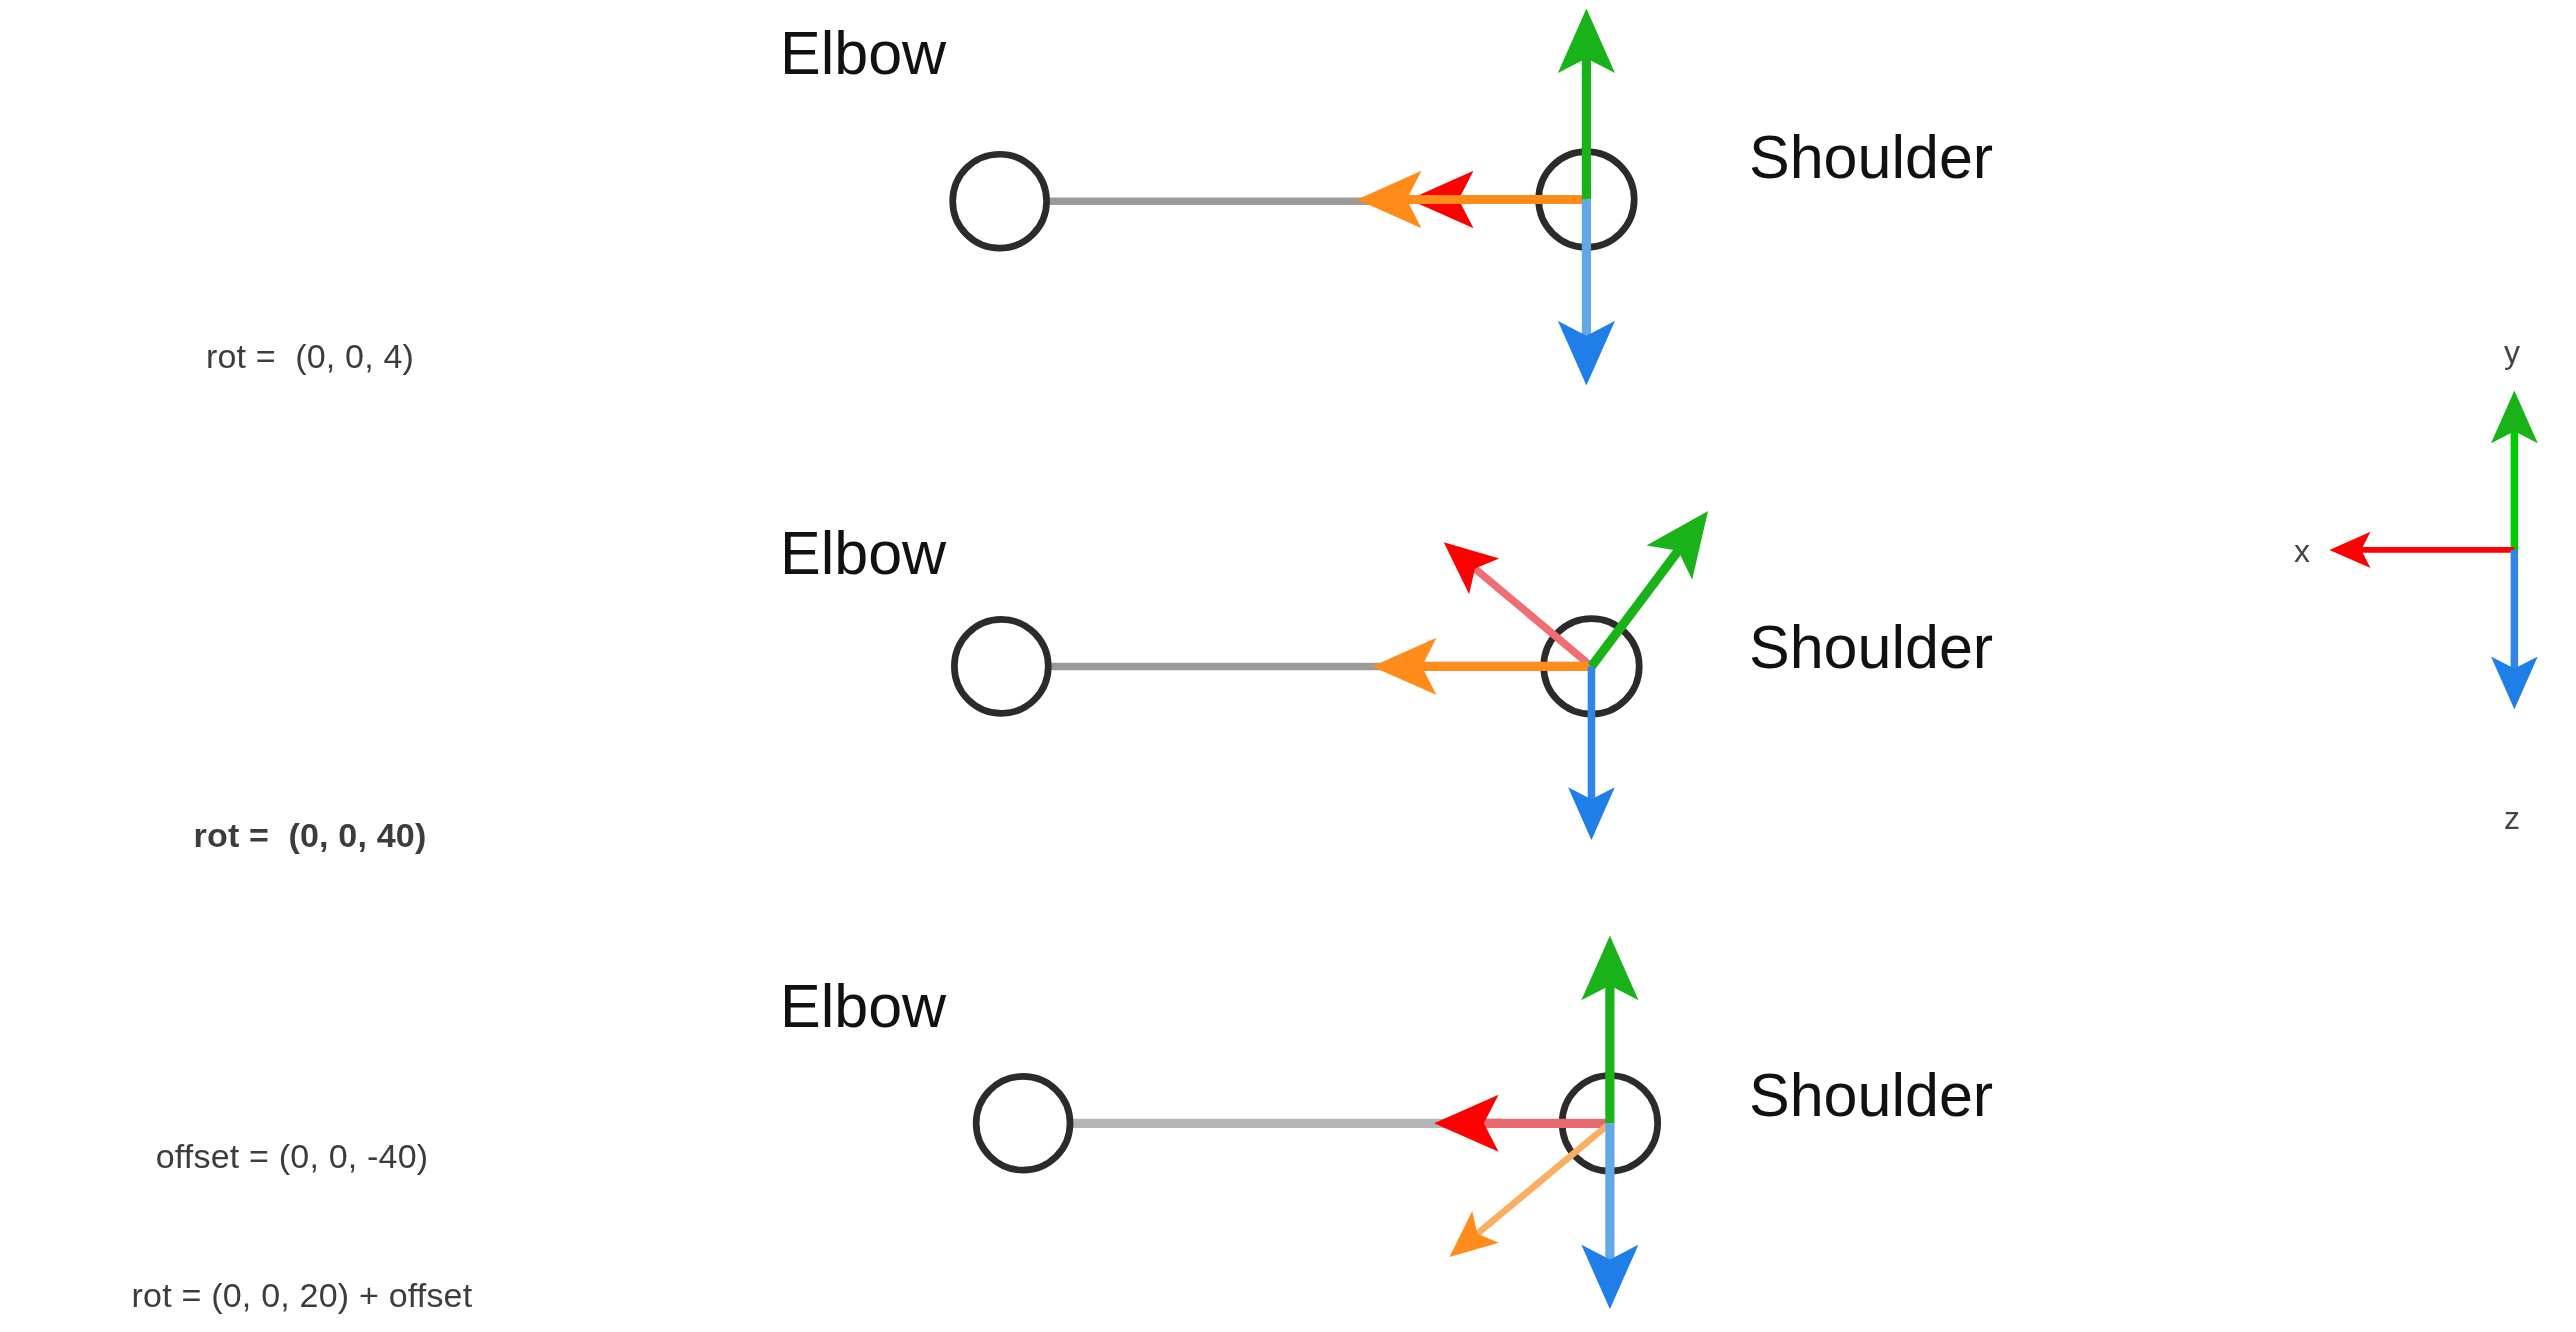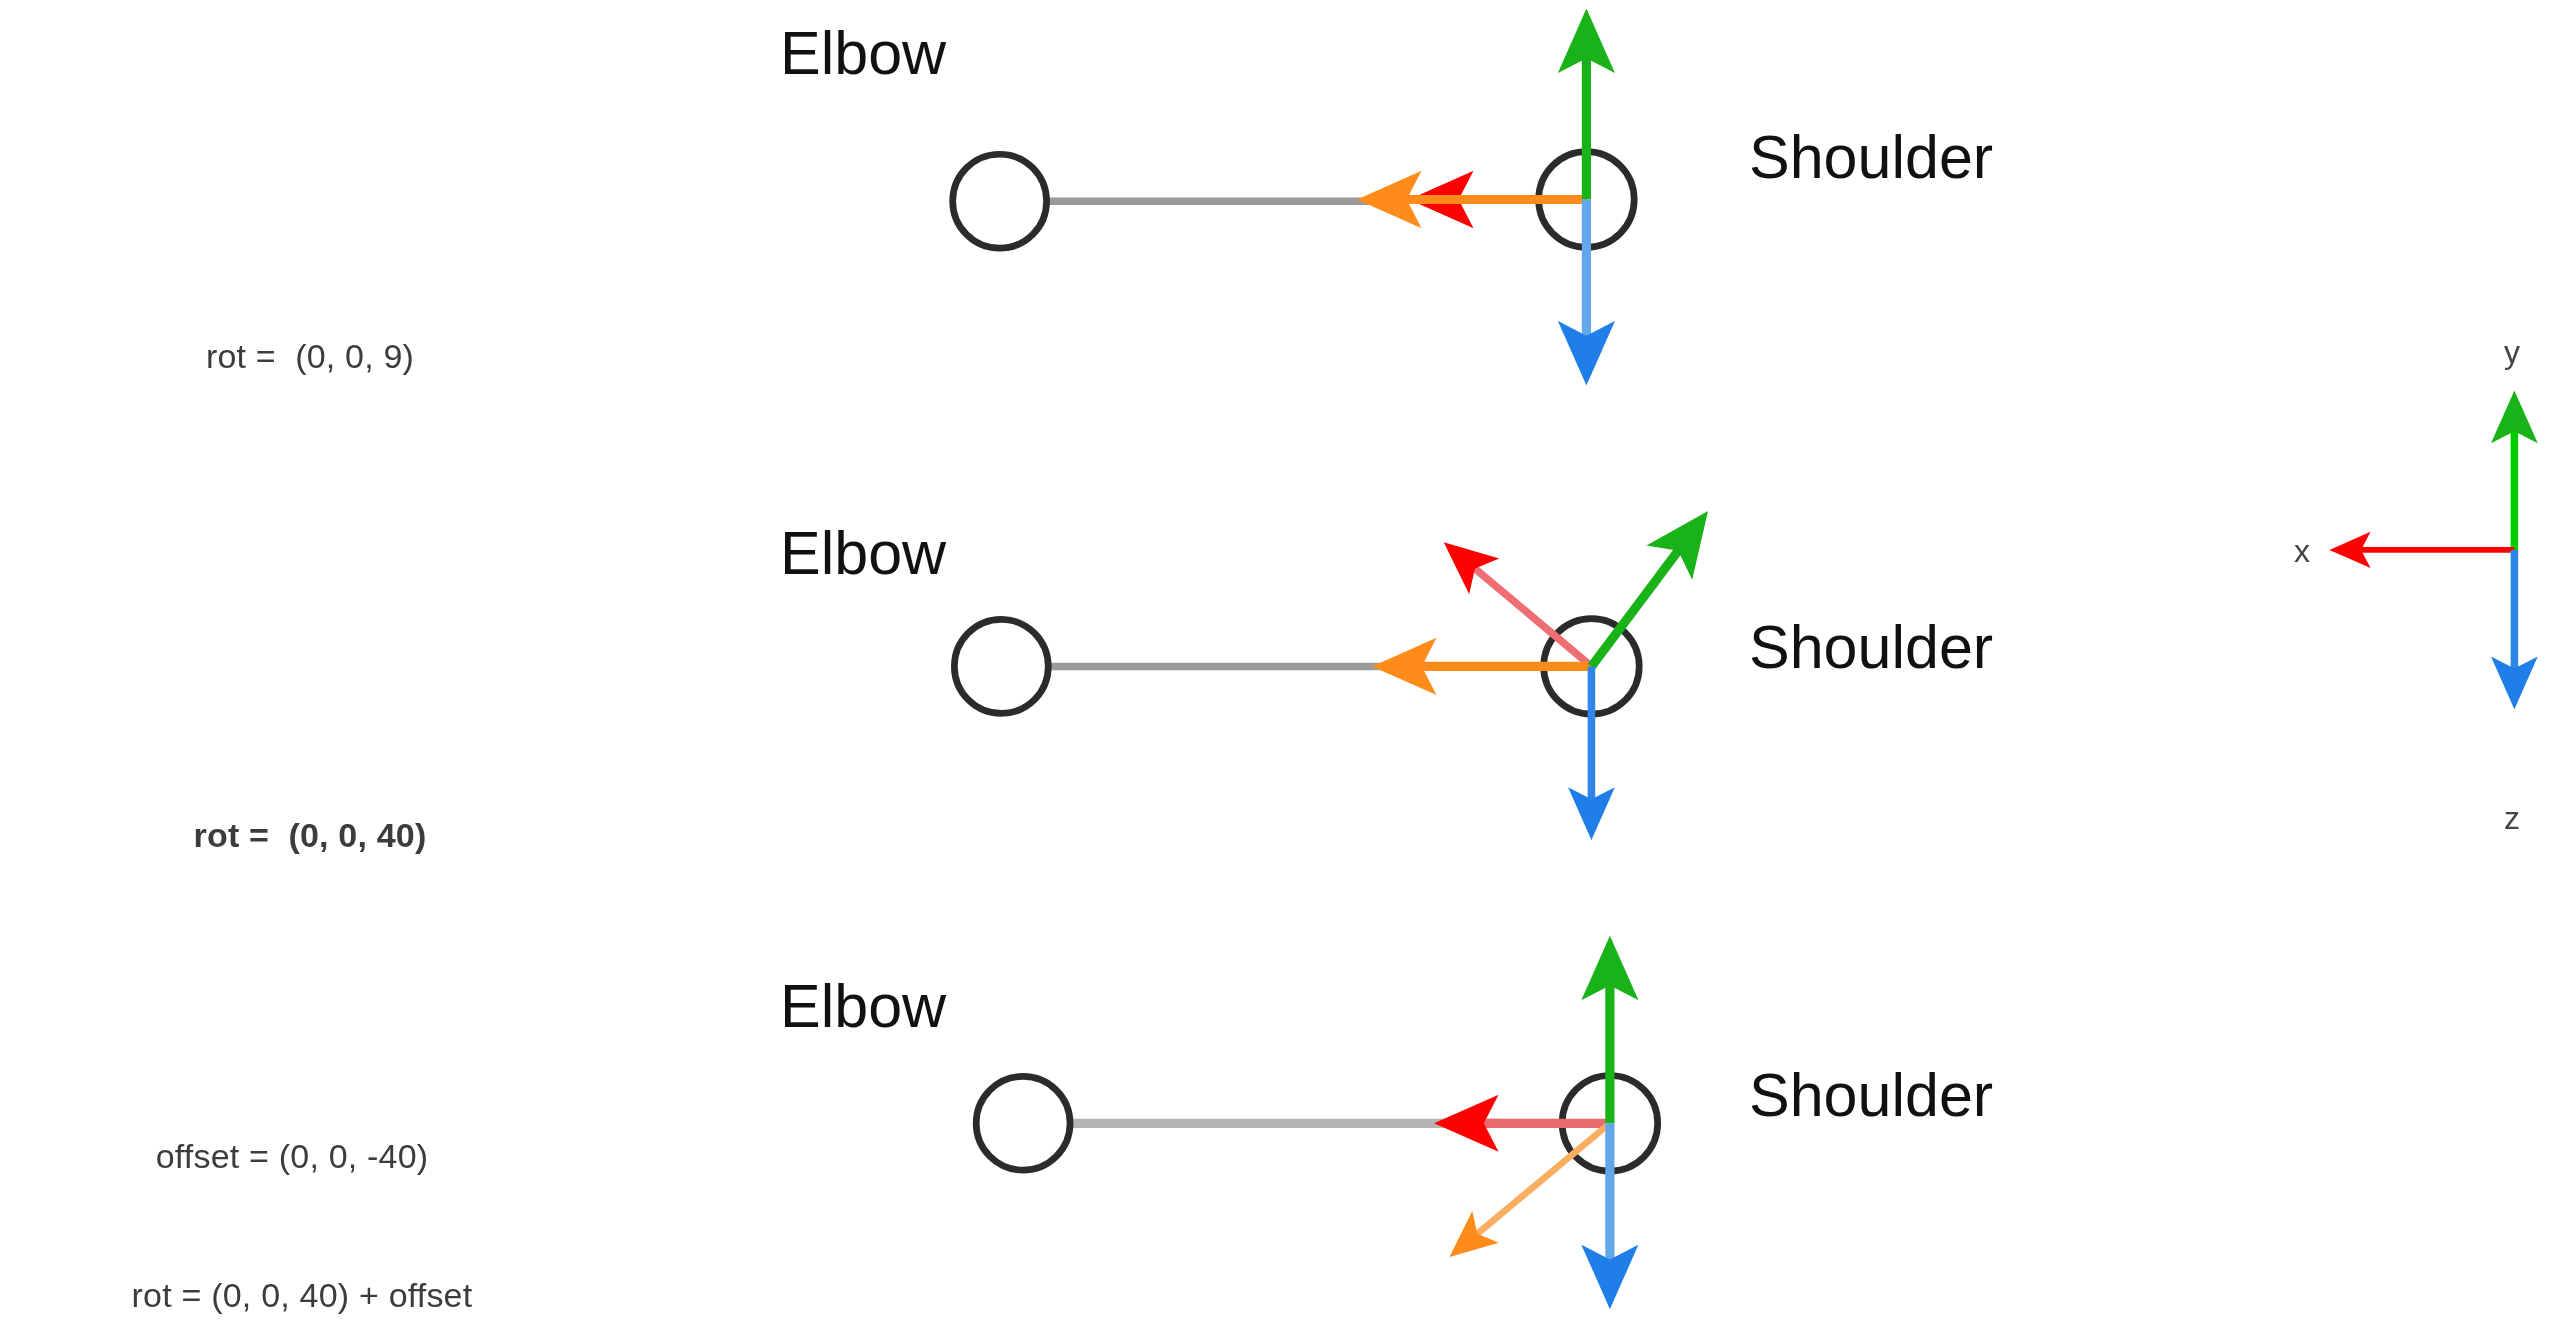--- a/index.html
+++ b/index.html
@@ -124,38 +124,38 @@
     </g>
 
     <g>
       <line x1="2999" y1="656" x2="2999" y2="500" stroke="#00CC00" stroke-width="9" marker-end="url(#mk-green)"></line>
       <line x1="2999" y1="656" x2="2805" y2="656" stroke="#FF0000" stroke-width="7" marker-end="url(#mk-red-leg)"></line>
       <line x1="2999" y1="656" x2="2999" y2="812" stroke="#2F86E8" stroke-width="9" marker-end="url(#mk-blue)"></line>
     </g>
   </svg>
 
   <div class="eq-block" style="left:67px; top:225px; width:486px;">
-    <span class="eq-line">rot =  (0, 0, 9)</span>
+    <span class="eq-line">rot =  (0, 0, 4)</span>
   </div>
 
   <div class="joint-label" style="left:780px; top:18.4px;">Elbow</div>
   <div class="joint-label" style="left:1749px; top:122px;">Shoulder</div>
 
   <div class="eq-block" style="left:67px; top:704px; width:486px;font-weight:bold;">
     <span class="eq-line">rot =  (0, 0, 40)</span>
   </div>
 
   <div class="joint-label" style="left:780px; top:518px;">Elbow</div>
   <div class="joint-label" style="left:1749px; top:612px;">Shoulder</div>
 
   <div class="eq-block" style="left:32px; top:1025px; width:520px;">
     <span class="eq-line">offset = (0, 0, -40)</span>
   </div>
   <div class="eq-block" style="left:17px; top:1164px; width:570px;">
-    <span class="eq-line">rot = (0, 0, 40) + offset</span>
+    <span class="eq-line">rot = (0, 0, 20) + offset</span>
     
   </div>
 
   <div class="joint-label" style="left:780px; top:971px;">Elbow</div>
   <div class="joint-label" style="left:1749px; top:1060px;">Shoulder</div>
 
   <div class="axis-label" style="left:2504px; top:334px;">y</div>
   <div class="axis-label" style="left:2294px; top:533px;">x</div>
   <div class="axis-label" style="left:2504px; top:800px;">z</div>
 

